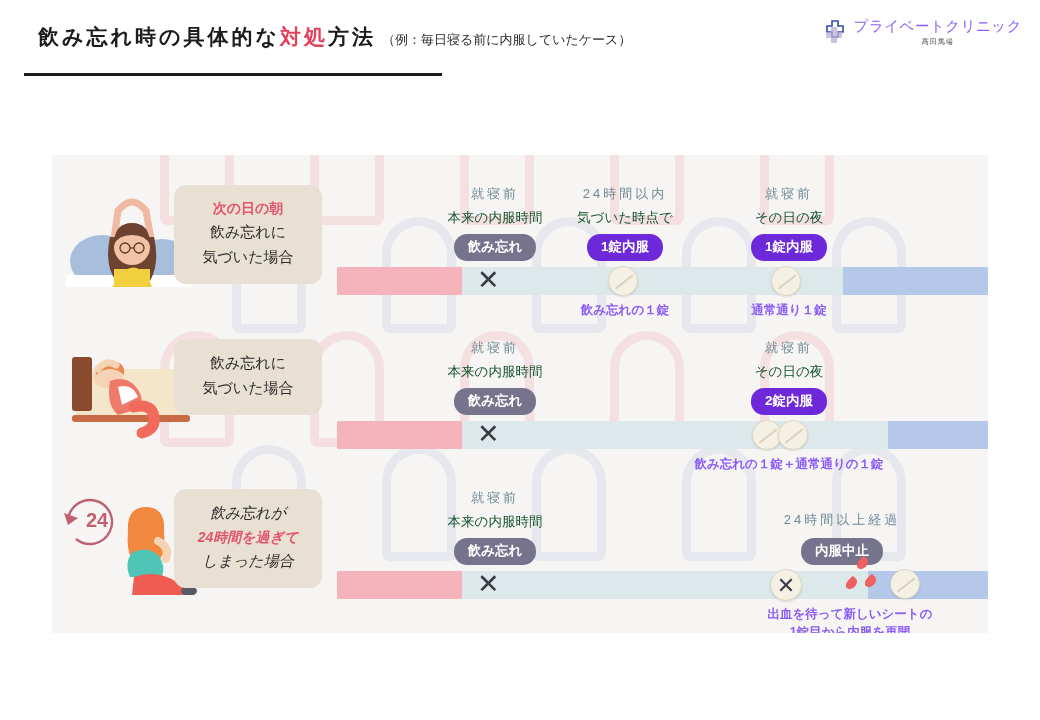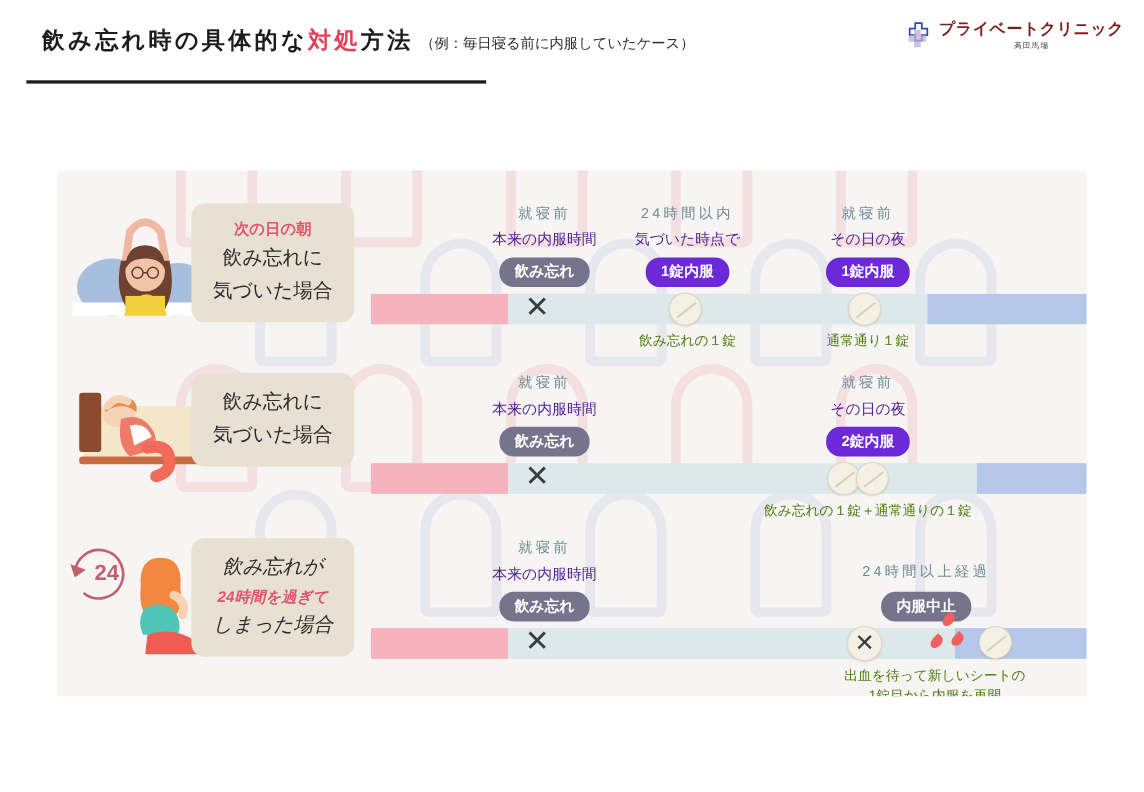--- a/index.html
+++ b/index.html
@@ -29,21 +29,21 @@
   }
   .title-rule {
     position: absolute; left: 24px; top: 72px; width: 418px; height: 3px;
     background: #1c1c1c;
   }
 
   
   .logo { position: absolute; right: 18px; top: 16px; display: flex; align-items: center; gap: 7px; }
   .logo-mark { width: 26px; height: 26px; position: relative; flex: none; }
   .logo-text { display: flex; flex-direction: column; align-items: center; }
-  .logo-name { font-size: 14.5px; font-weight: 700; color: #7f1d1d; letter-spacing: 0.5px; white-space: nowrap; }
+  .logo-name { font-size: 14.5px; font-weight: 400; color: #8b5cf6; letter-spacing: 0.5px; white-space: nowrap; }
   .logo-place { font-size: 7px; color: #3a3a3a; letter-spacing: 1px; margin-top: 1px; }
 
   
   .panel {
     position: absolute; left: 52px; top: 155px;
     width: 936px; height: 478px;
     background: #f7f5f4;
     overflow: hidden;
   }
   .watermarks { position: absolute; inset: 0; }
@@ -64,31 +64,31 @@
   .illus { position: absolute; left: 6px; top: 8px; width: 140px; height: 112px; text-align: right; }
 
   
   .case-box {
     position: absolute; left: 122px;
     width: 148px;
     background: #e8e1d3; border-radius: 12px;
     padding: 12px 6px 14px;
     text-align: center;
   }
-  .case-line { font-size: 18px; color: #2b2b2b; line-height: 1.65; }
+  .case-line { font-size: 15px; color: #2b2b2b; line-height: 1.65; }
   .case-line.hl { color: #e2546c; font-weight: 700; font-size: 14px; }
 
   
   .col { position: absolute; text-align: center; }
   .col-time {
     font-size: 13px; color: #6e8a95; letter-spacing: 3px; font-weight: 500;
     white-space: nowrap;
   }
   .col-desc {
-    font-size: 13.5px; color: #4c1d95; margin-top: 6px; white-space: nowrap;
+    font-size: 13.5px; color: #14532d; margin-top: 6px; white-space: nowrap;
   }
   .badge {
     display: inline-block; margin-top: 7px;
     padding: 4px 14px 5px; border-radius: 13px;
     font-size: 13.5px; font-weight: 700; color: #ffffff; white-space: nowrap;
   }
   .badge.gray { background: #76748c; }
   .badge.red  { background: #6d28d9; }
 
   
@@ -121,21 +121,21 @@
     font-family: "DejaVu Sans", sans-serif;
     box-shadow: 0 1px 2px rgba(0,0,0,0.12);
   }
 
   .drop { position: absolute; width: 9px; height: 13px; background: #ef6060;
           border-radius: 0 50% 50% 50%; transform: rotate(45deg); }
 
   
   .cap {
     position: absolute; text-align: center; white-space: nowrap;
-    font-size: 12.5px; color: #4d7c0f; font-weight: 400; line-height: 1.45;
+    font-size: 12.5px; color: #8b5cf6; font-weight: 700; line-height: 1.45;
   }
 </style>
 </head>
 <body>
 
 <div class="page">
 
   <div class="header">
     <div class="title-wrap">
       <span class="title-main"><span>飲み忘れ時の具体的な</span><span class="title-accent">対処</span><span>方法</span></span>

